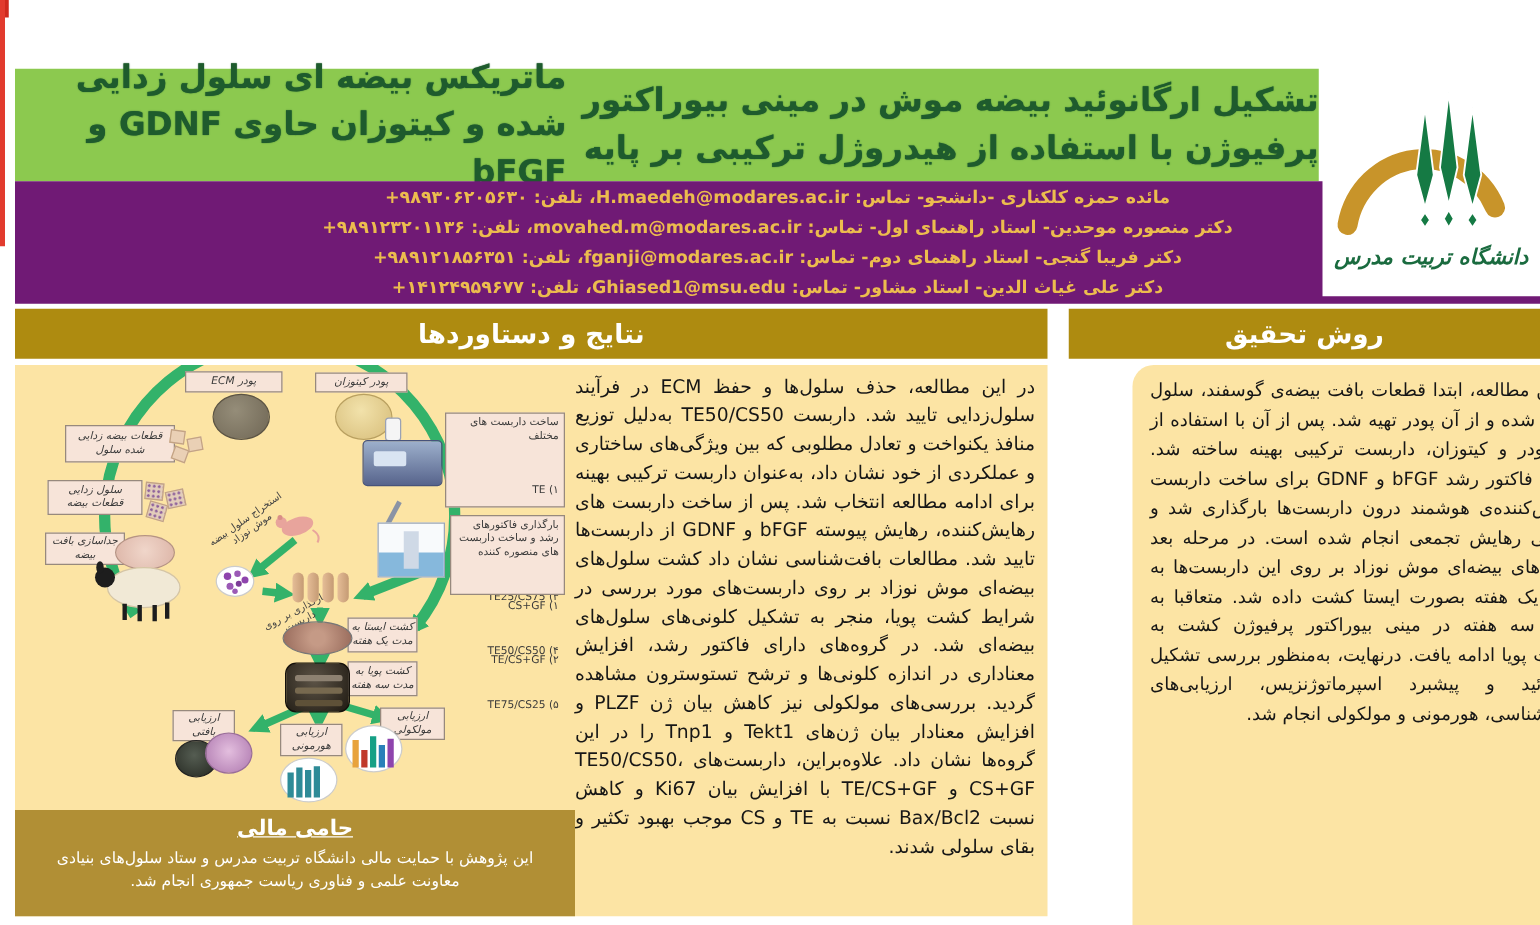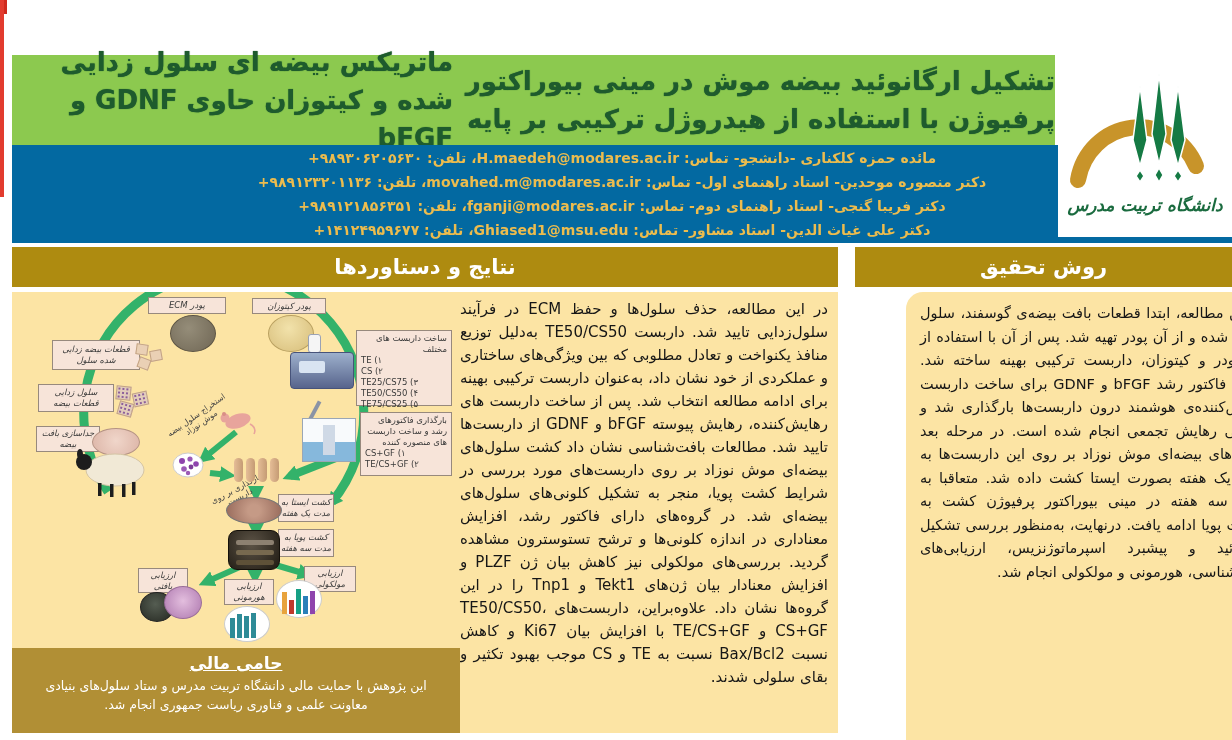--- a/index.html
+++ b/index.html
@@ -7,21 +7,21 @@
   body { position:relative; background:#ffffff; font-family:"DejaVu Sans",sans-serif; overflow:hidden; }
   .abs { position:absolute; }
 
   
   .red-corner { left:0; top:8; width:7px; height:14px; background:#cf2a1e; }
   .red-line   { left:0; top:47; width:4px; height:197px; background:#e23b2e; }
   .band-title { left:12px; top:55px; width:1043px; height:90px; background:#8cc94f;
                 display:flex; flex-direction:row; justify-content:center; align-items:center;
                 direction:rtl; color:#1e5b2d; font-weight:bold; }
   .band-title .t-line { font-size:26px; line-height:38px; text-shadow:0 0 1px #1e5b2d; }
-  .band-authors { left:12px; top:145px; width:1220px; height:98px; background:#0369a1;
+  .band-authors { left:12px; top:145px; width:1220px; height:98px; background:#701a75;
                   display:flex; flex-direction:column; justify-content:center;
                   direction:rtl; text-align:center; color:#ecbc4e; font-weight:bold; }
   .band-authors .a-line { font-size:14px; line-height:24px; }
   .logo-box { left:1058px; top:48px; width:174px; height:189px; background:#ffffff; }
 
   
   .gold-hdr { top:247px; height:40px; background:#ae8b10; color:#ffffff; font-weight:bold;
               font-size:21px; display:flex; align-items:center; justify-content:center; direction:rtl; }
   .hdr-results { left:12px;  width:826px; }
   .hdr-method  { left:855px; width:377px; }
@@ -40,21 +40,21 @@
   .funding-title { font-size:17px; font-weight:bold; text-decoration:underline; margin-top:5px; }
   .funding-body  { font-size:12.5px; line-height:1.55; padding:3px 20px 0 20px; }
 
   
   .pink-label { position:absolute; background:#f7e4d9; border:1px solid #97897d; color:#3a3a3a;
                 font-size:8.5px; line-height:1.25; text-align:center; direction:rtl;
                 display:flex; align-items:center; justify-content:center; padding:1px 2px;font-style:italic; }
   .list-box { position:absolute; background:#f7e4d9; border:1px solid #97897d; color:#3a3a3a;
               font-size:8.5px; line-height:11px; padding:2px 4px; }
   .list-box .lb-title { direction:rtl; text-align:right; }
-  .list-box .lb-item  { direction:ltr; text-align:left; }
+  .list-box .lb-item  { direction:ltr; text-align:right;margin-top:32px; }
   .diag-rot { position:absolute; font-size:8px; color:#444; direction:rtl; text-align:center;
               transform:rotate(-35deg); transform-origin:center; line-height:1.15; }
   .circle-img { position:absolute; border-radius:50%; }
   .cube { position:absolute; background:#ead0b5; border:1px solid #c3a384; }
   .cube.dotted { background-image:radial-gradient(#8c5f9b 1px, transparent 1.2px); background-size:4px 4px; background-color:#e3cdbb; }
   .bars { display:flex; align-items:flex-end; gap:2px; height:100%; padding:3px 5px; }
   .bars div { width:5px; }
 </style>
 </head>
 <body>

